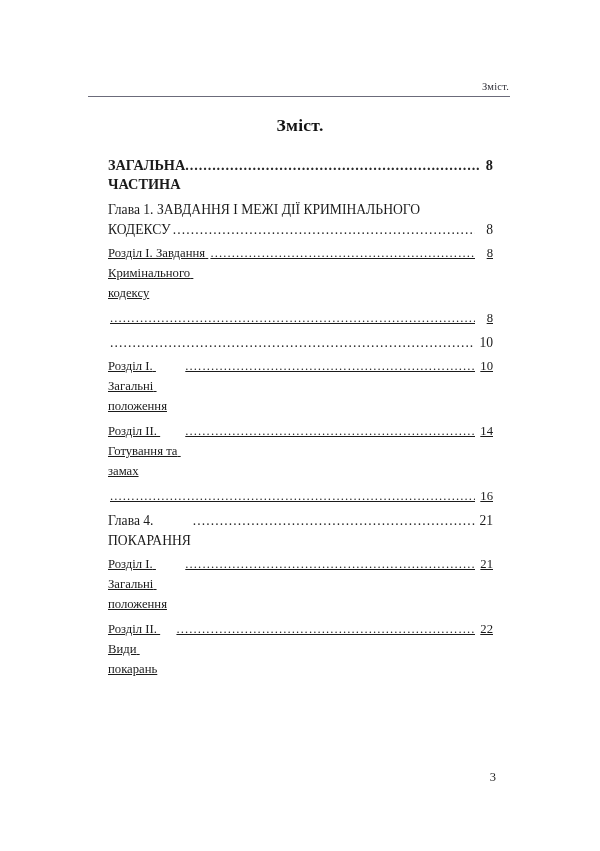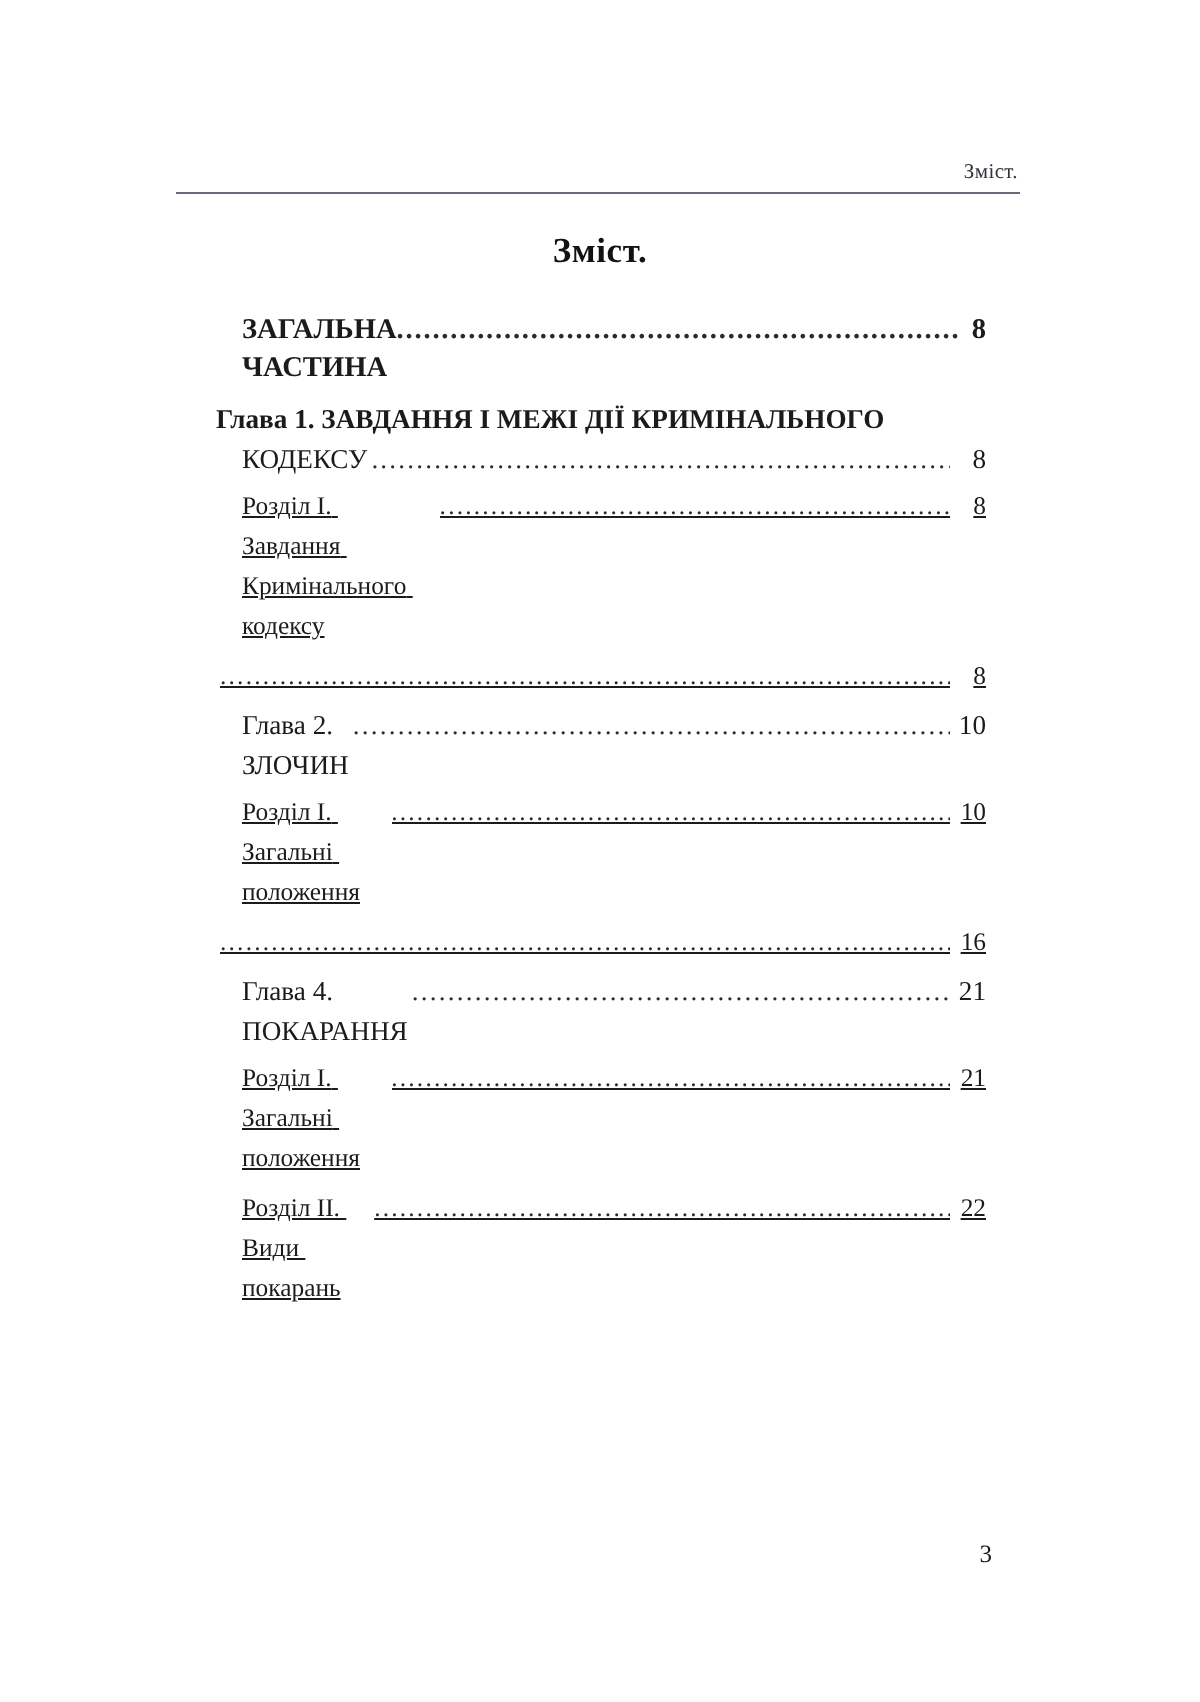--- a/index.html
+++ b/index.html
@@ -80,21 +80,20 @@
   }
 
   
   .entry-row {
     display: flex;
     align-items: baseline;
     width: 100%;
   }
   .entry-text {
     white-space: pre-wrap;
-    margin-left: 13px;
   }
   .entry-leader {
     flex: 1 1 auto;
     overflow: hidden;
     white-space: nowrap;
     margin: 0 1px 0 2px;
     letter-spacing: 1.1px;
     color: #2a2a2a;
   }
   .entry-leader::after {
@@ -136,21 +135,20 @@
     line-height: 20px;
     text-decoration: underline;
   }
   .lvl-section { margin-bottom: 5px; }
 
   
   .entry-lines { display: block; }
   .entry-lead-line {
     display: block;
     white-space: pre-wrap;
-    font-weight: bold;
   }
 
   
   .folio {
     position: absolute;
     right: 104px;
     top: 770px;
     font-size: 12.5px;
     color: #1b1b1b;
   }
@@ -193,34 +191,40 @@
         </span>
       </a>
       <a class="toc-entry lvl-section" href="#">
         <span class="entry-row">
           <span class="entry-leader"></span>
           <span class="entry-page">8</span>
         </span>
       </a>
       <a class="toc-entry lvl-chapter" href="#">
         <span class="entry-row">
-          <span class="entry-text">Глава 2. ЗЛОЧИН</span>
           <span class="entry-leader"></span>
           <span class="entry-page">10</span>
         </span>
       </a>
       <a class="toc-entry lvl-section" href="#">
         <span class="entry-row">
           <span class="entry-text">Розділ І. Загальні положення</span>
           <span class="entry-leader"></span>
           <span class="entry-page">10</span>
         </span>
       </a>
       <a class="toc-entry lvl-section" href="#">
         <span class="entry-row">
+          <span class="entry-text">Розділ ІІ. Готування та замах</span>
+          <span class="entry-leader"></span>
+          <span class="entry-page">14</span>
+        </span>
+      </a>
+      <a class="toc-entry lvl-section" href="#">
+        <span class="entry-row">
           <span class="entry-leader"></span>
           <span class="entry-page">16</span>
         </span>
       </a>
       <a class="toc-entry lvl-chapter" href="#">
       </a>
       <a class="toc-entry lvl-chapter" href="#">
         <span class="entry-row">
           <span class="entry-text">Глава 4. ПОКАРАННЯ</span>
           <span class="entry-leader"></span>

